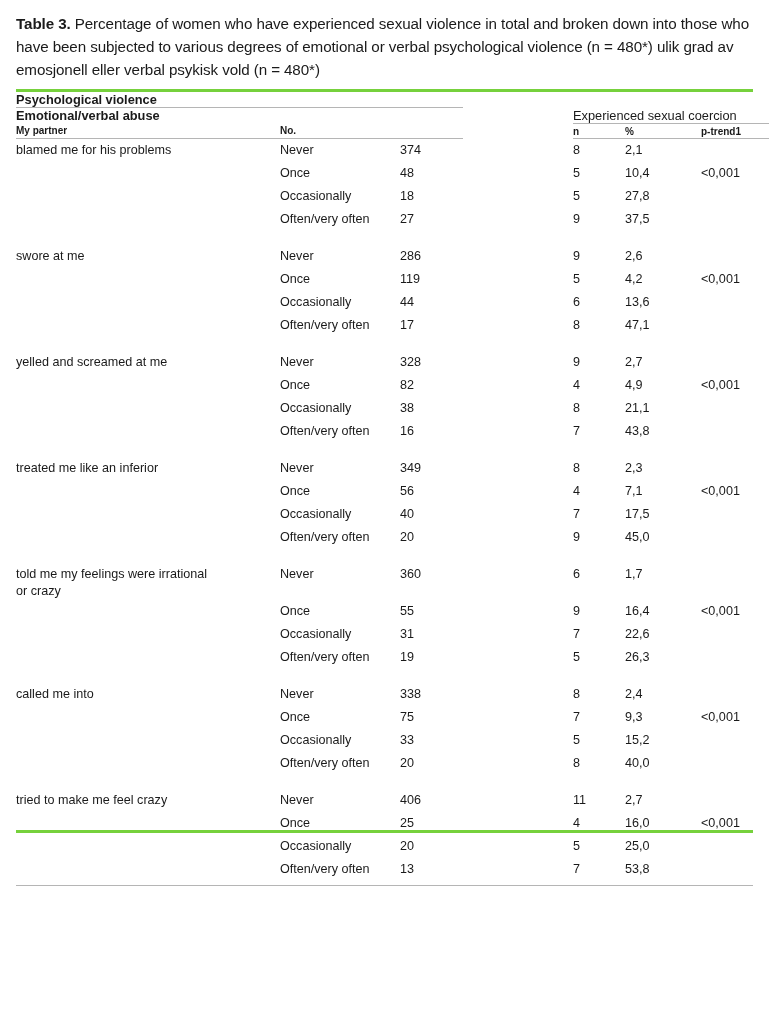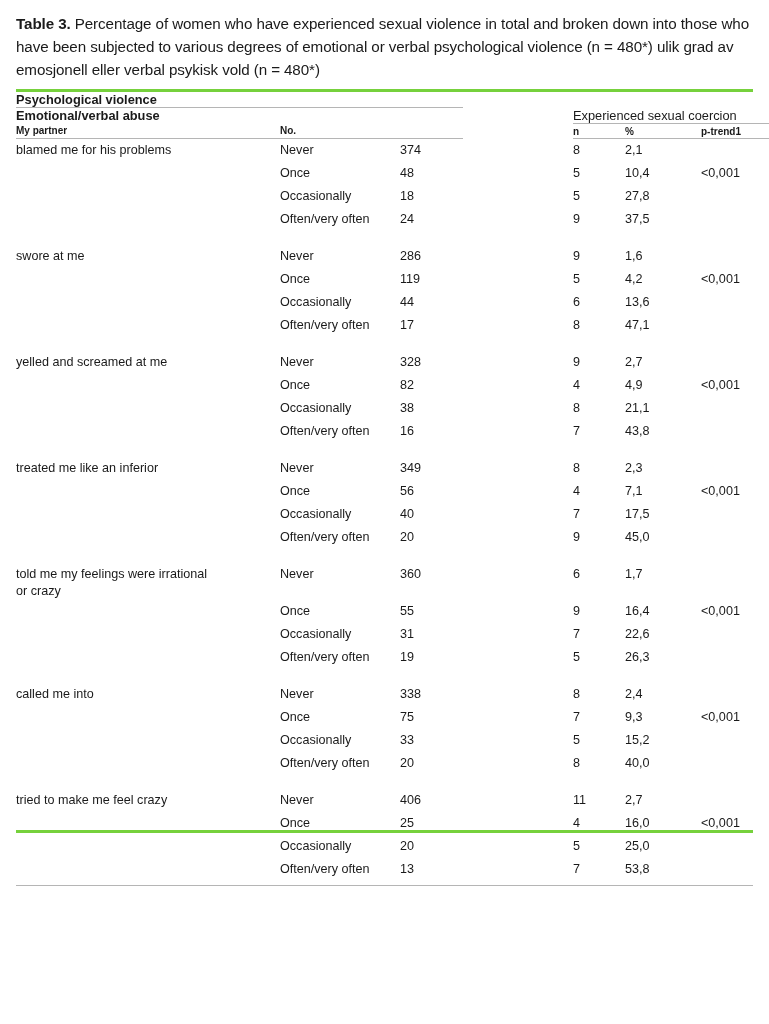--- a/index.html
+++ b/index.html
@@ -210,38 +210,38 @@
           <td>Occasionally</td>
           <td class="ta-r">18</td>
           <td></td>
           <td class="ta-r">5</td>
           <td class="ta-r bold">27,8</td>
           <td class="ta-r bold"></td>
         </tr>
         <tr class="drow">
           <td></td>
           <td>Often/very often</td>
-          <td class="ta-r">24</td>
+          <td class="ta-r">27</td>
           <td></td>
           <td class="ta-r">9</td>
           <td class="ta-r bold">37,5</td>
           <td class="ta-r bold"></td>
         </tr>
         <tr class="spacer">
           <td colspan="7"></td>
         </tr>
         <tr class="drow">
           <td class="lbl-cell">
             <div>swore at me</div>
           </td>
           <td>Never</td>
           <td class="ta-r">286</td>
           <td></td>
           <td class="ta-r">9</td>
-          <td class="ta-r bold">1,6</td>
+          <td class="ta-r bold">2,6</td>
           <td class="ta-r bold"></td>
         </tr>
         <tr class="drow">
           <td></td>
           <td>Once</td>
           <td class="ta-r">119</td>
           <td></td>
           <td class="ta-r">5</td>
           <td class="ta-r bold">4,2</td>
           <td class="ta-r bold">&lt;0,001</td>

